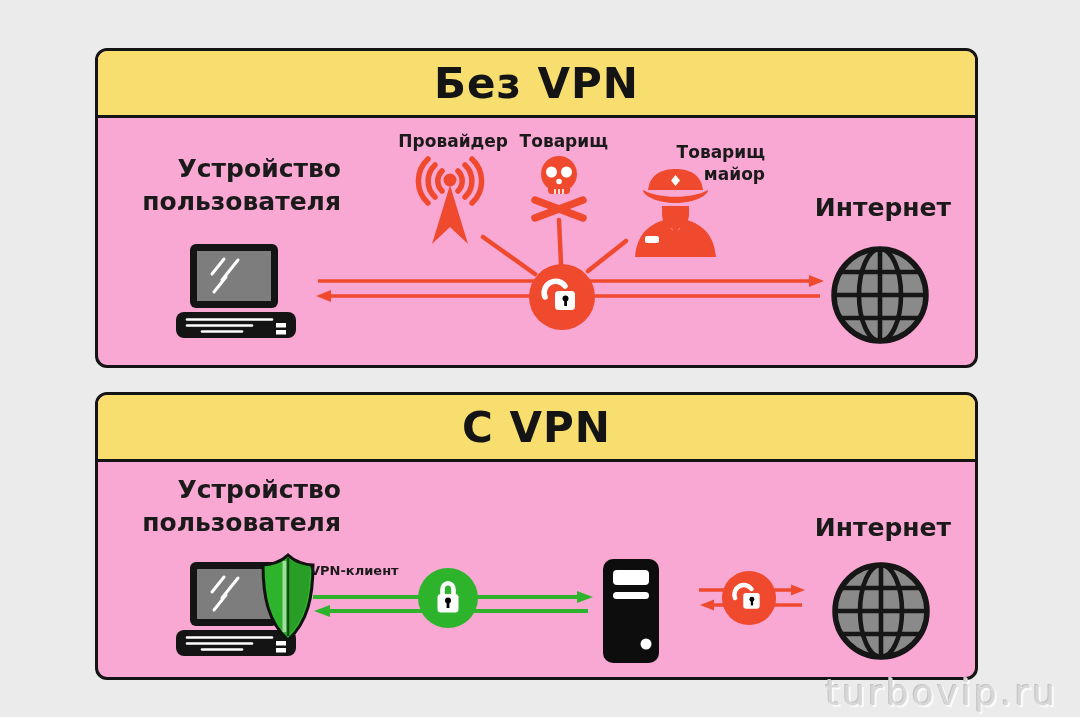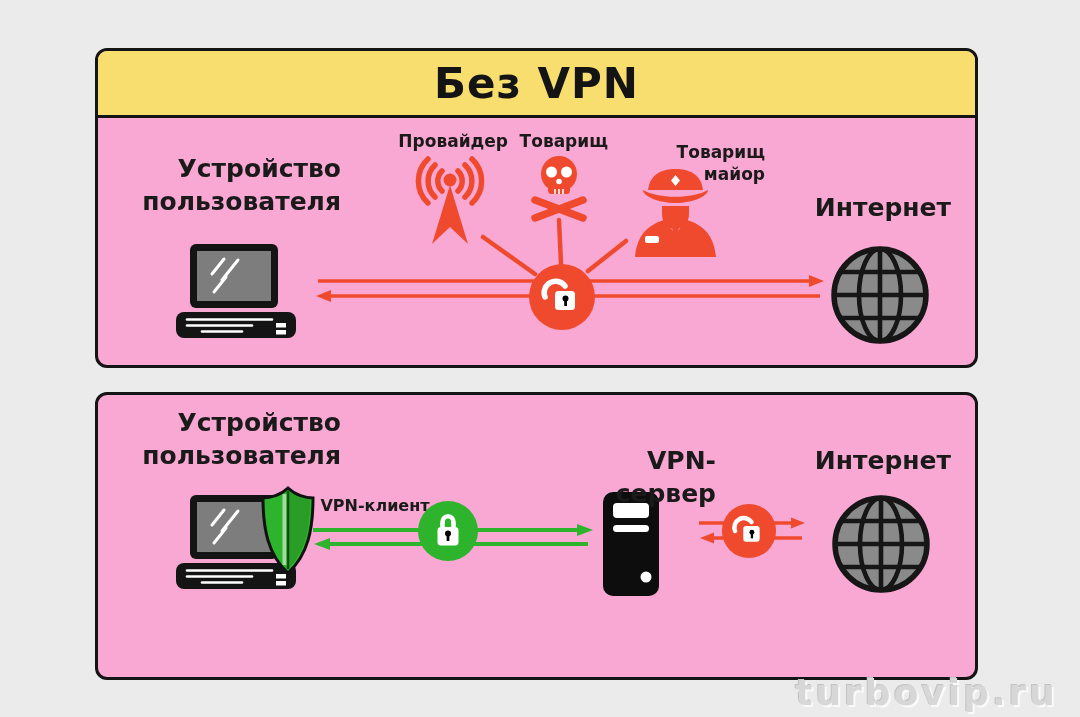--- a/index.html
+++ b/index.html
@@ -27,28 +27,28 @@
   #panel-no-vpn .panel-body{height:250px;}
   #panel-with-vpn .panel-body{height:218px;}
   .panel-body > svg{position:absolute;left:0;top:0;}
   .lbl{
     position:absolute;color:#1a1a1a;font-weight:bold;text-align:right;
     line-height:1.3;
   }
   .pre{white-space:pre-line;}
   .lbl-big{font-size:25px;}
   .lbl-small{font-size:17px;}
-  .lbl-client{font-size:16px;text-align:center;}
+  .lbl-client{font-size:13px;text-align:left;}
   .f-red{fill:var(--red,#f04a2e);}
   .s-red{stroke:var(--red,#f04a2e);}
   .f-green{fill:var(--green,#2eb42c);}
   .s-green{stroke:var(--green,#2eb42c);}
   .watermark{
     position:absolute;right:22px;bottom:4px;
-    font-size:36px;font-weight:bold;letter-spacing:3px;
+    font-size:36px;font-weight:normal;letter-spacing:3px;
     color:#d7d7d7;
     text-shadow:2px 2px 0 #fafafa,-1px -1px 0 #c2c2c2;
   }
   .defs-holder{position:absolute;width:0;height:0;overflow:hidden;}
 </style>
 </head>
 <body>
 
 <svg class="defs-holder" aria-hidden="true">
   <defs>
@@ -190,20 +190,21 @@
       <div class="lbl lbl-big pre" style="left:33px;top:35px;width:210px;">Устройство
 пользователя</div>
       <div class="lbl lbl-small" style="left:298px;top:12px;width:112px;">Провайдер</div>
       <div class="lbl lbl-small" style="left:410px;top:12px;width:100px;">Товарищ</div>
       <div class="lbl lbl-small" style="left:512px;top:23px;width:155px;">Товарищ майор</div>
       <div class="lbl lbl-big" style="left:703px;top:74px;width:150px;">Интернет</div>
     </div>
   </section>
 
   <section class="panel" id="panel-with-vpn">
+    <header class="panel-header">С VPN</header>
     <div class="panel-body">
 
       <svg width="877" height="218" viewBox="0 0 877 218">
 
         <g>
           <line x1="215" y1="135" x2="480" y2="135" class="s-green" stroke-width="4"></line>
           <polygon points="495,135 479,129 479,141" class="f-green"></polygon>
         </g>
         <g>
           <line x1="231" y1="149" x2="490" y2="149" class="s-green" stroke-width="4"></line>
@@ -227,19 +228,18 @@
         <use href="#def-server" x="505" y="97"></use>
         <g transform="translate(651,136) scale(0.82)">
           <use href="#def-lock-open"></use>
         </g>
         <use href="#def-globe" x="733" y="99"></use>
       </svg>
 
       <div class="lbl lbl-big pre" style="left:33px;top:12px;width:210px;">Устройство
 пользователя</div>
       <div class="lbl lbl-client" style="left:212px;top:101px;width:130px;">VPN-клиент</div>
-      <div class="lbl lbl-big" style="left:458px;top:50px;width:160px;">VPN-сервер</div>
       <div class="lbl lbl-big" style="left:703px;top:50px;width:150px;">Интернет</div>
     </div>
   </section>
 
   <div class="watermark">turbovip.ru</div>
 </div>
 
 </body></html>

